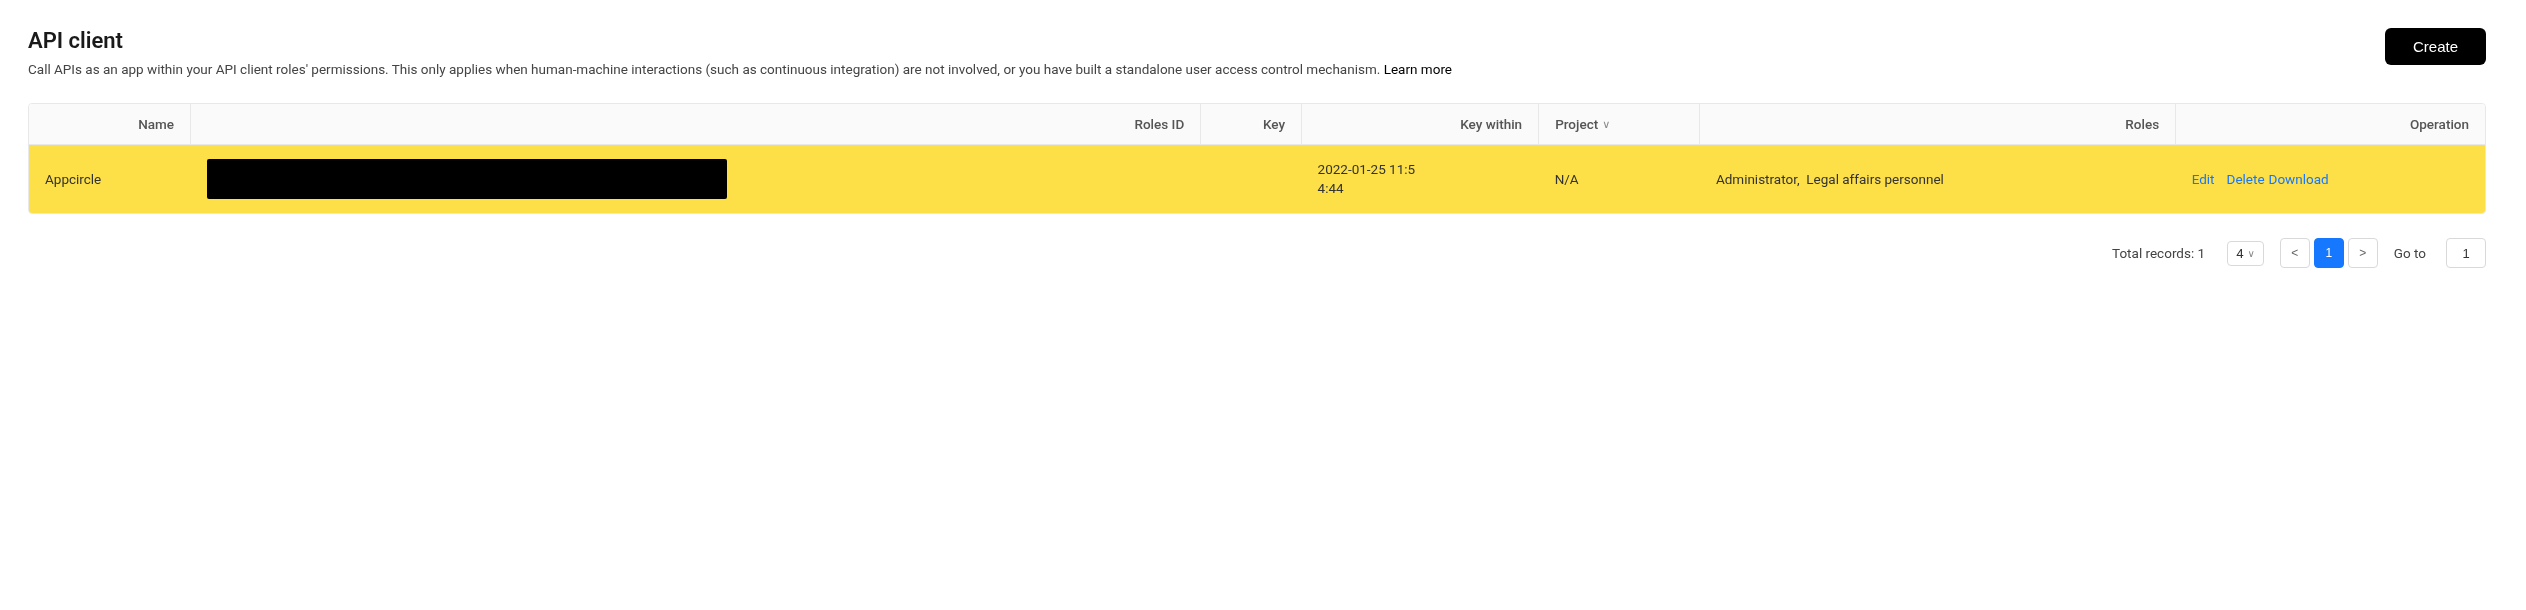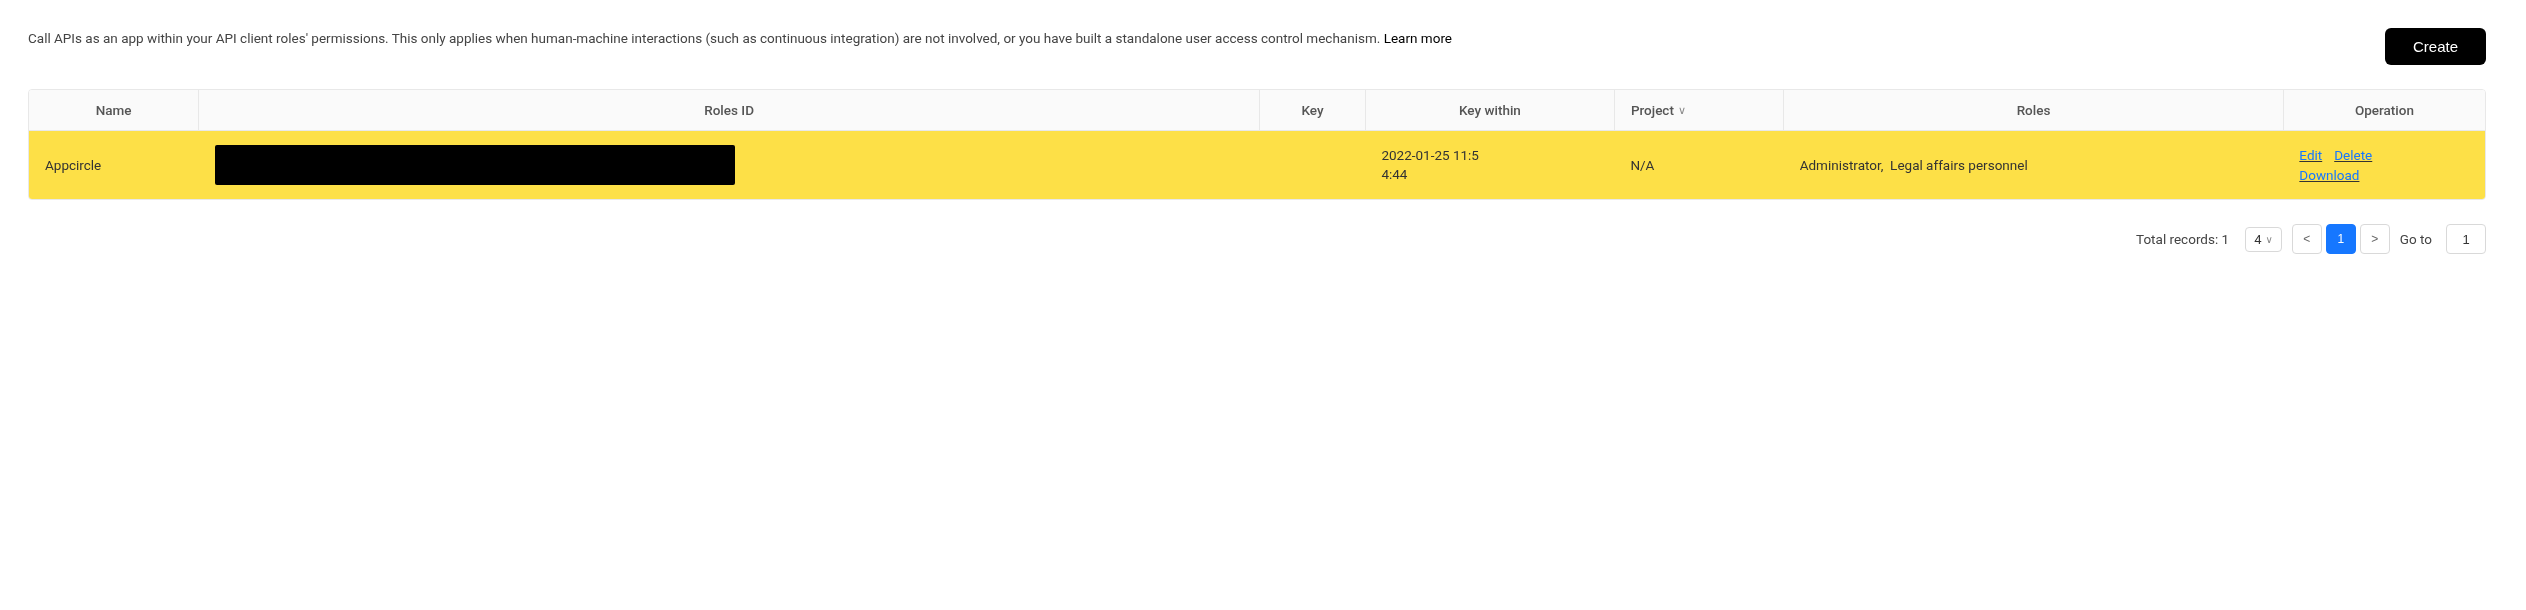--- a/index.html
+++ b/index.html
@@ -62,21 +62,21 @@
       border-collapse: collapse;
     }
     thead tr {
       background: #fafafa;
       border-bottom: 1px solid #e8e8e8;
     }
     thead th {
       padding: 12px 16px;
       font-weight: 500;
       color: #555;
-      text-align: center;
+      text-align: right;
       font-size: 13.5px;
       border-right: 1px solid #e8e8e8;
     }
     thead th:last-child {
       border-right: none;
     }
     .th-project {
       display: flex;
       align-items: center;
       gap: 4px;
@@ -102,38 +102,37 @@
     }
     .date-cell {
       white-space: pre-line;
       line-height: 1.4;
     }
     .roles-cell {
       color: #333;
     }
     .operation-cell {
       display: flex;
-      flex-direction: column;
-      gap: 4px;
-      text-decoration: underline;
+      flex-direction: row;
+      gap: 4px;
     }
     .op-row {
       display: flex;
       gap: 12px;
     }
     .op-link {
       color: #1677ff;
       cursor: pointer;
       font-size: 13.5px;
     }
     .pagination-row {
       display: flex;
       justify-content: flex-end;
       align-items: center;
-      gap: 10px;
+      gap: 16px;
       padding: 4px 0;
     }
     .total-records {
       color: #444;
       font-size: 13.5px;
       margin-right: 6px;
     }
     .page-size-select {
       display: flex;
       align-items: center;
@@ -189,20 +188,21 @@
       margin-left: 4px;
       color: #333;
     }
   </style>
 </head>
 <body>
 
 <div class="page-container">
   <div class="header-section">
     <div class="header-text">
+      <h1 class="page-title">API client</h1>
       <p class="page-description">
         <span>Call APIs as an app within your API client roles' permissions. This only applies when human-machine interactions (such as continuous integration) are not involved, or you have built a standalone user access control mechanism.</span>
         <a class="learn-more-link">Learn more</a>
       </p>
     </div>
     <button class="create-button">Create</button>
   </div>
 
   <div class="table-wrapper">
     <table>

